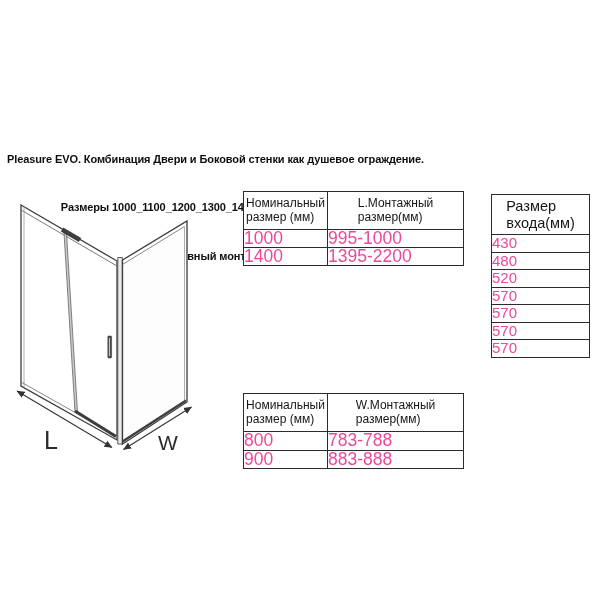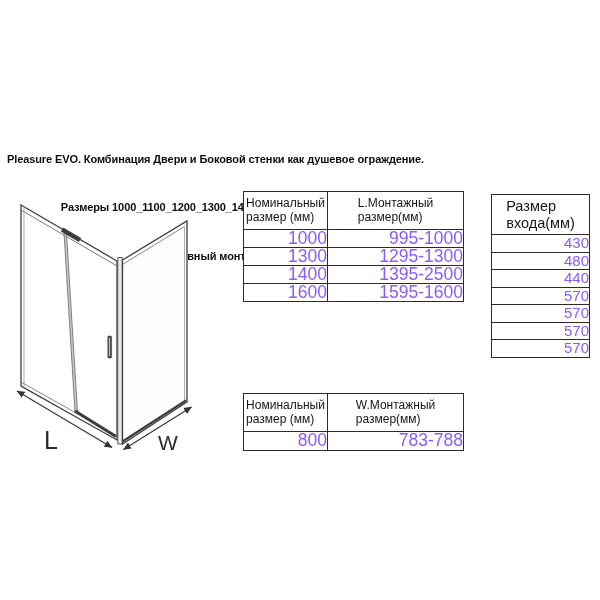--- a/index.html
+++ b/index.html
@@ -19,21 +19,21 @@
 
   .t-length{left:243px;top:191px;}
   .t-width{left:243px;top:393px;}
   .t-entry{left:491px;top:194px;}
 
   th.hdr{font-weight:normal;font-size:12px;line-height:13.8px;height:37px;text-align:center;}
   .t-entry th.hdr{font-size:14.5px;line-height:17px;height:39px;}
   .hdr-block{display:inline-block;text-align:left;}
   .hl{display:block;}
 
-  td.val{font-size:17.5px;line-height:17px;height:17px;text-align:right;color:#8b5cf6;}
+  td.val{font-size:17.5px;line-height:17px;height:17px;text-align:left;color:#ec4899;}
   .t-entry td.val{font-size:15px;height:16.5px;line-height:16.5px;}
   .t-width td.val{height:17.5px;}
 </style>
 </head>
 <body>
 
 <div class="doc-header">
   <div>Pleasure EVO. Комбинация Двери и Боковой стенки как душевое ограждение.</div>
   <div>Размеры 1000_1100_1200_1300_1400_1500_1600 x 800_900</div>
   <div>Реверсивный монтаж  R / L</div>
@@ -98,30 +98,22 @@
         <span class="hl">L.Монтажный</span>
         <span class="hl">размер(мм)</span>
       </span>
     </th>
   </tr>
   <tr>
     <td class="val">1000</td>
     <td class="val">995-1000</td>
   </tr>
   <tr>
-    <td class="val">1300</td>
-    <td class="val">1295-1300</td>
-  </tr>
-  <tr>
     <td class="val">1400</td>
-    <td class="val">1395-2500</td>
-  </tr>
-  <tr>
-    <td class="val">1600</td>
-    <td class="val">1595-1600</td>
+    <td class="val">1395-2200</td>
   </tr>
 </tbody>
   </table>
 
 <table class="spec t-entry">
   <colgroup>
       <col style="width:98px">
     </colgroup>
   <tbody>
       <tr>
@@ -132,21 +124,21 @@
       </span>
     </th>
   </tr>
   <tr>
         <td class="val">430</td>
       </tr>
   <tr>
         <td class="val">480</td>
       </tr>
   <tr>
-        <td class="val">440</td>
+        <td class="val">520</td>
       </tr>
   <tr>
         <td class="val">570</td>
       </tr>
   <tr>
         <td class="val">570</td>
       </tr>
   <tr>
         <td class="val">570</td>
       </tr>
@@ -173,14 +165,18 @@
       <span class="hdr-block">
         <span class="hl">W.Монтажный</span>
         <span class="hl">размер(мм)</span>
       </span>
     </th>
   </tr>
   <tr>
     <td class="val">800</td>
     <td class="val">783-788</td>
   </tr>
+  <tr>
+    <td class="val">900</td>
+    <td class="val">883-888</td>
+  </tr>
 </tbody>
   </table>
 
 </body></html>

